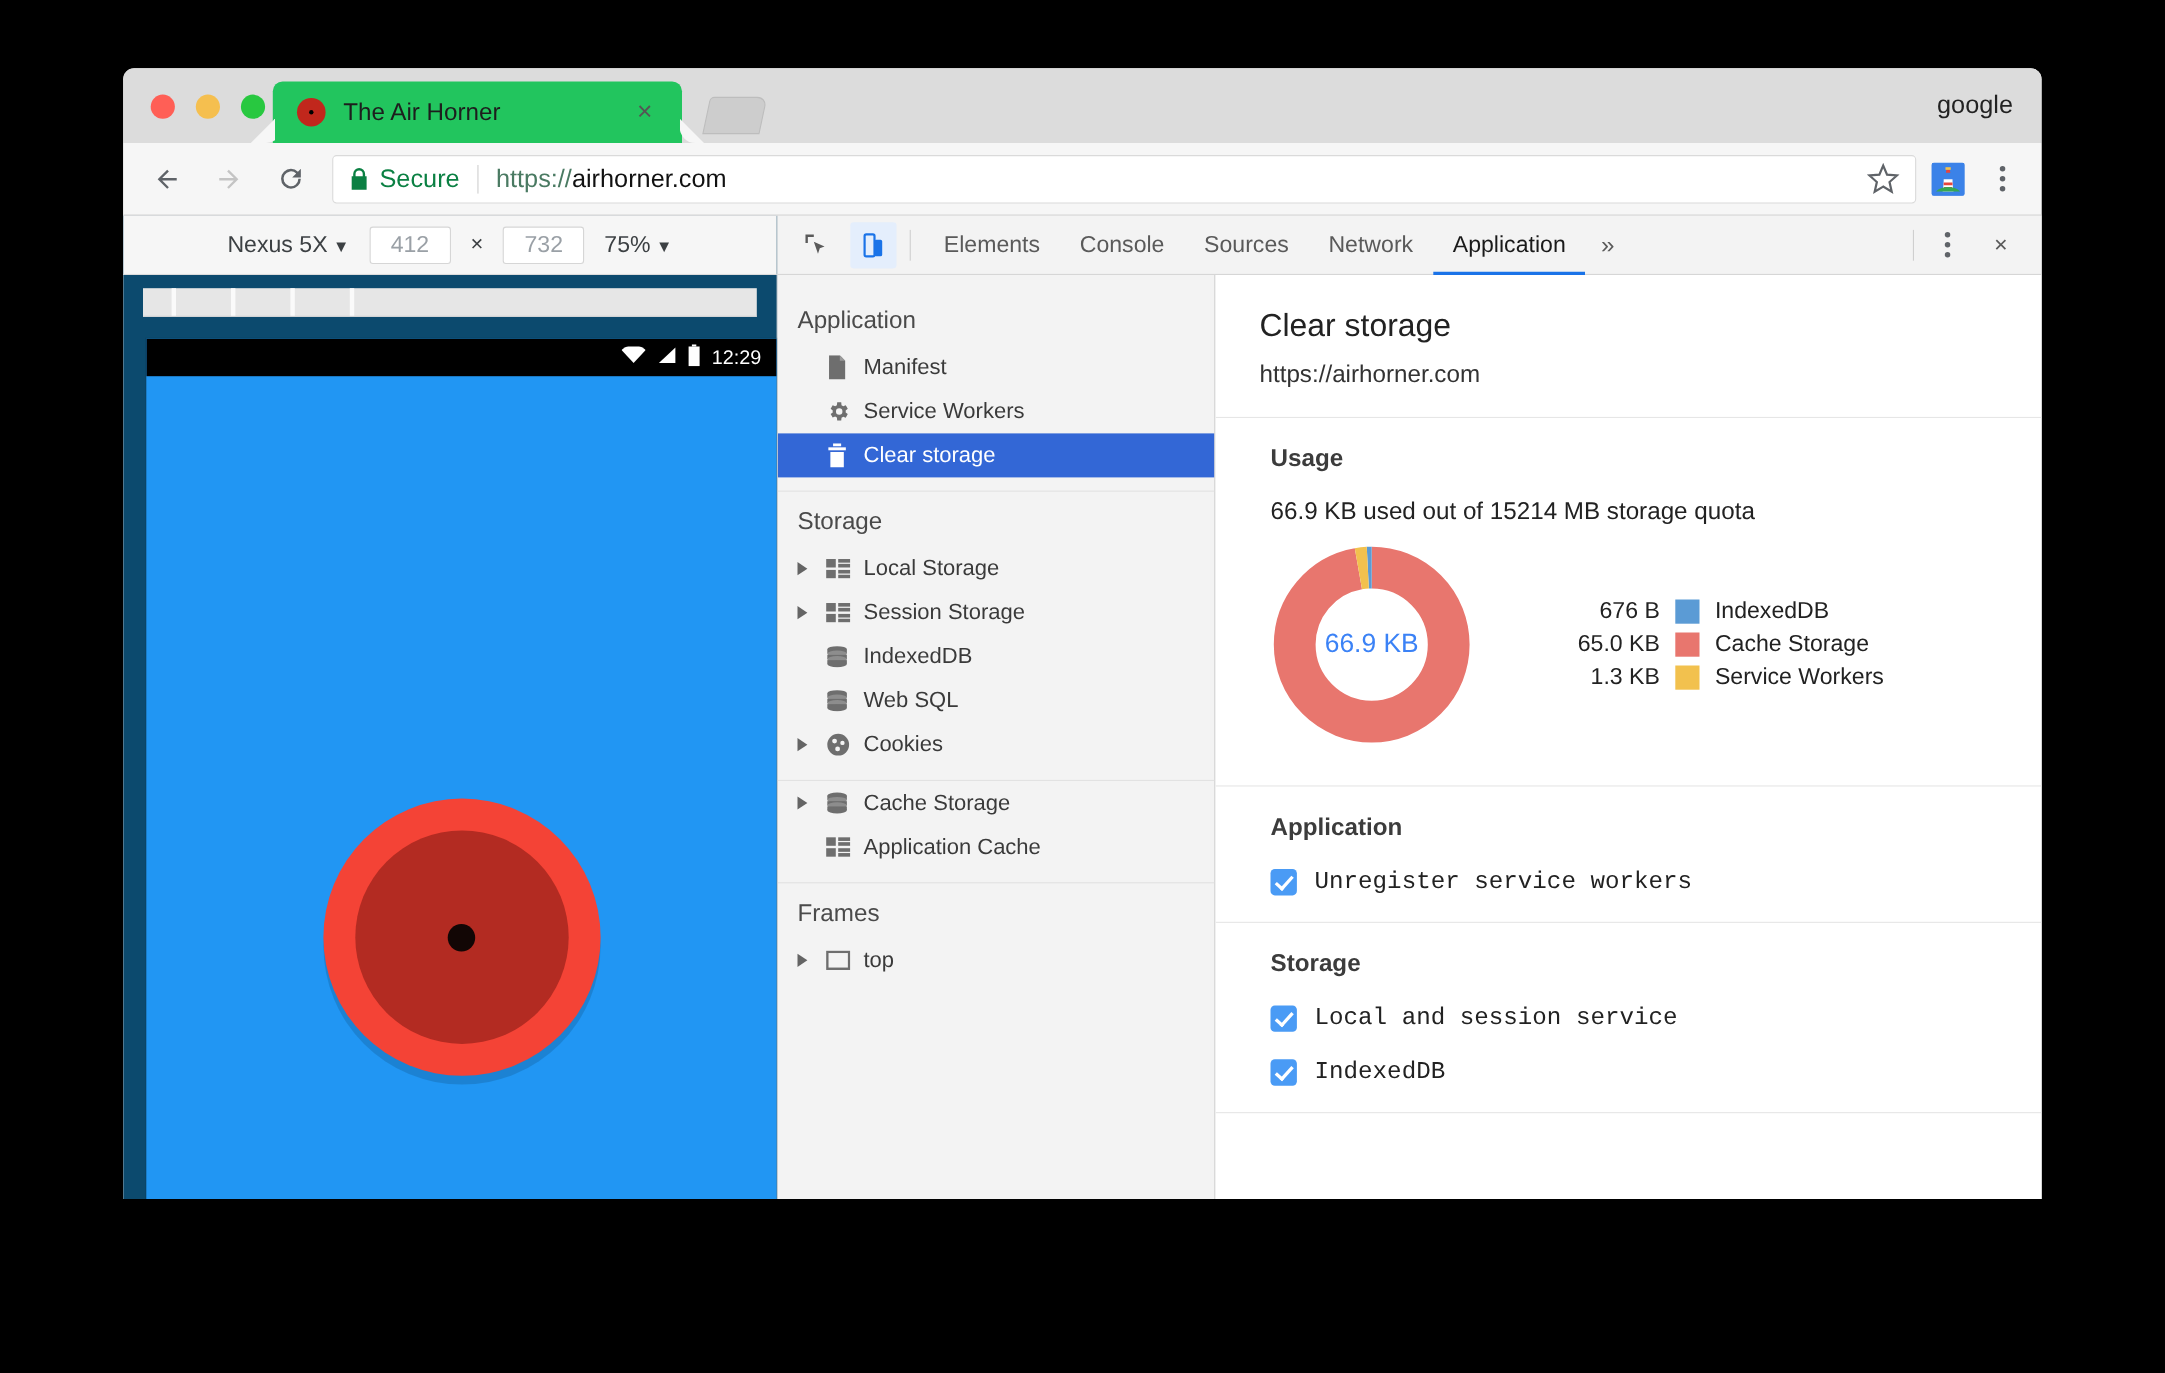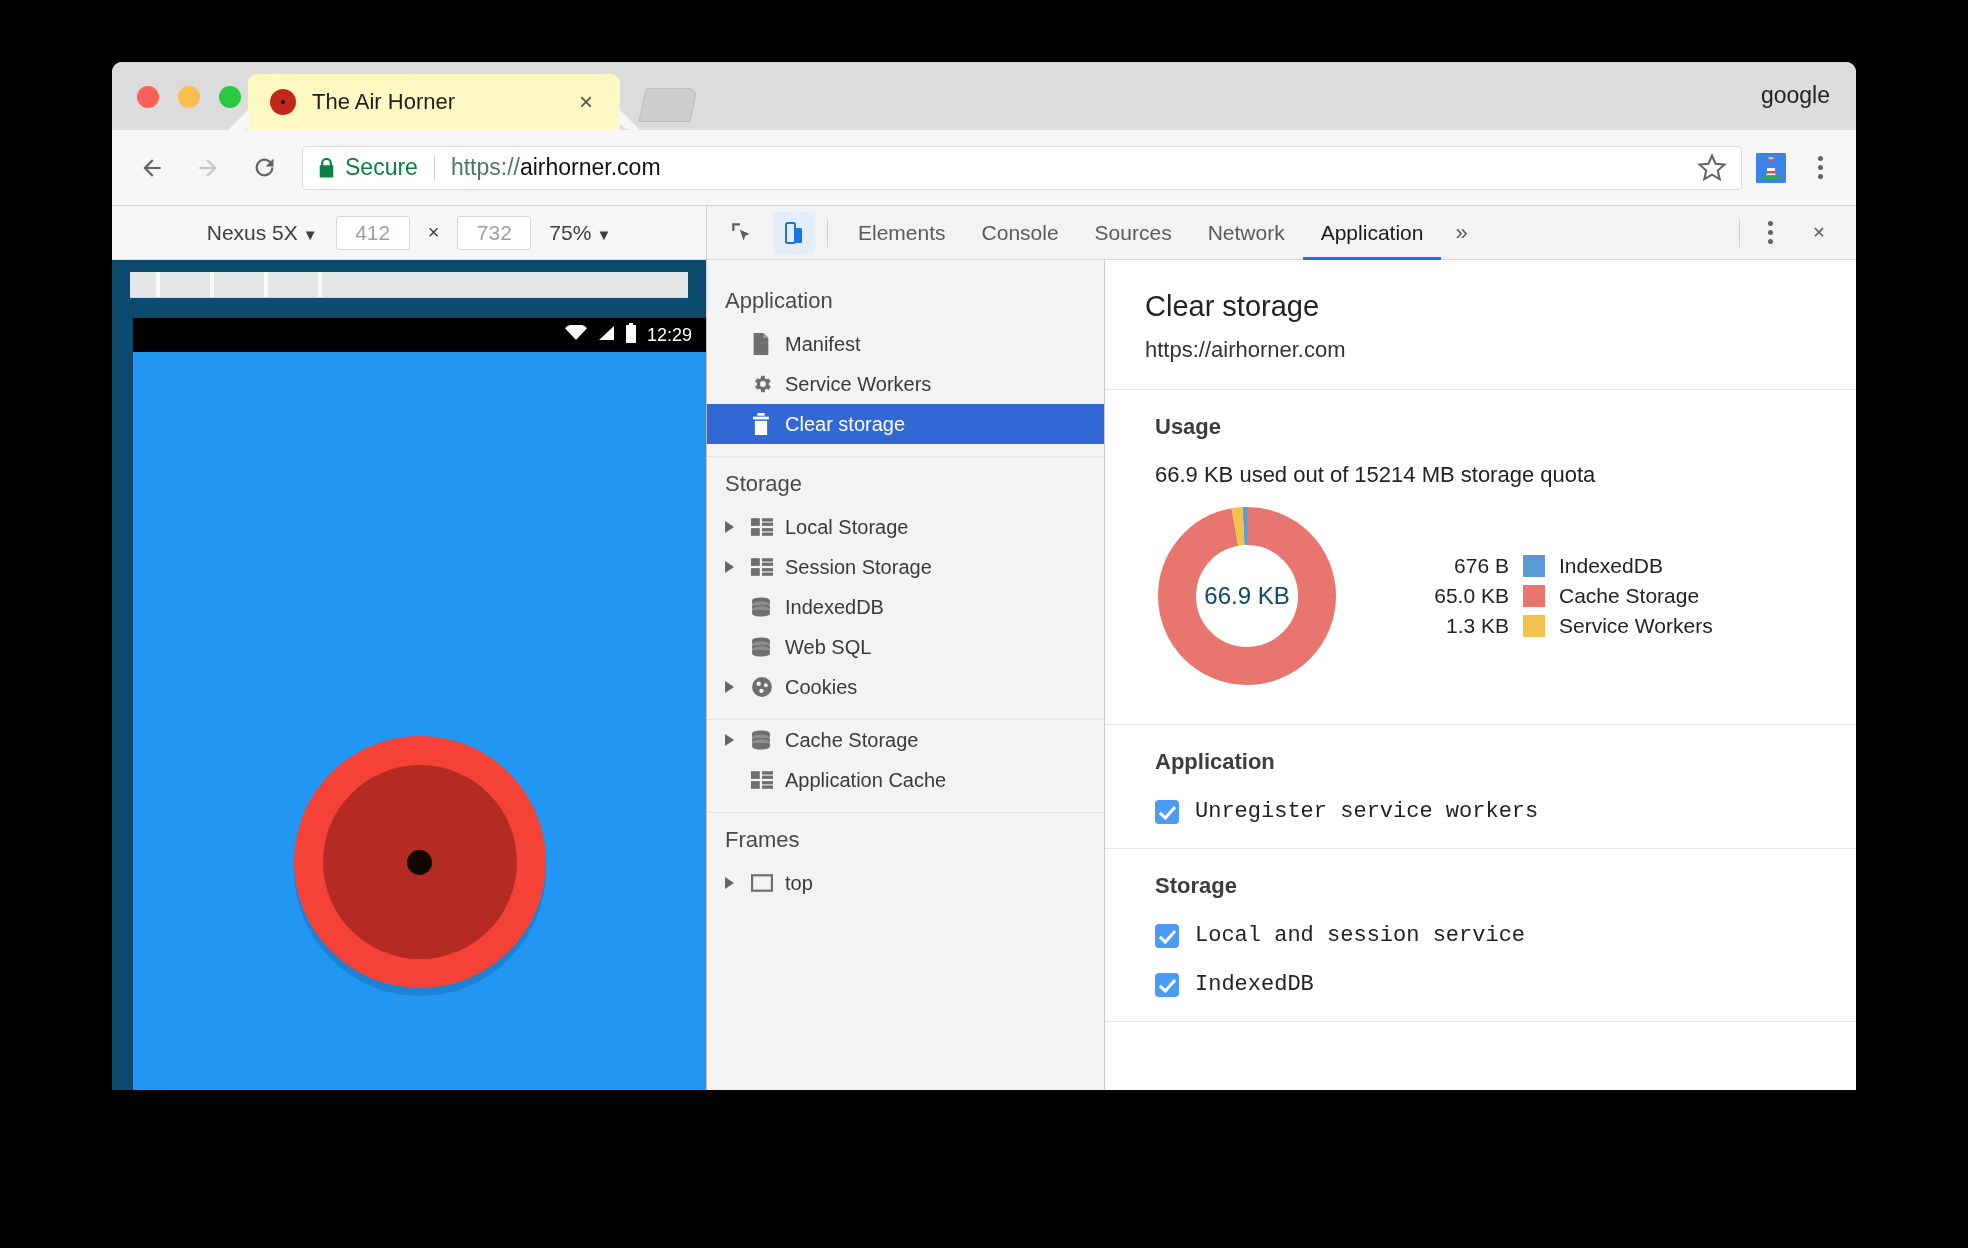--- a/index.html
+++ b/index.html
@@ -31,21 +31,21 @@
   #traffic { position: absolute; left: 25px; top: 24px; display: flex; gap: 19px; }
   .light { width: 22px; height: 22px; border-radius: 50%; }
   .light.red { background: #ff5f56; }
   .light.yellow { background: #f5bf4f; }
   .light.green { background: #28c840; }
 
   #tab-active {
     position: absolute;
     left: 136px; top: 12px;
     width: 372px; height: 56px;
-    background: #fef9c3;
+    background: #22c55e;
     border-radius: 9px 9px 0 0;
     display: flex; align-items: center;
   }
   #tab-active::before, #tab-active::after {
     content: ""; position: absolute; bottom: 0;
     width: 22px; height: 22px; background: #f6f6f6;
   }
   #tab-active::before { left: -20px; border-bottom-right-radius: 14px;
     box-shadow: 6px 0 0 0 #f6f6f6; clip-path: polygon(0 100%, 100% 0, 100% 100%); }
   #tab-active::after { right: -20px; border-bottom-left-radius: 14px;
@@ -76,21 +76,21 @@
     transform: skewX(-12deg);
   }
   #profile-name {
     position: absolute; right: 26px; top: 20px;
     font-size: 23px; color: #222;
   }
 
   
   #omnirow {
     position: relative;
-    height: 76px;
+    height: 66px;
     background: #f6f6f6;
     border-bottom: 1px solid #d3d3d3;
     display: flex; align-items: center;
   }
   .navbtn {
     width: 44px; height: 44px; margin-left: 12px;
     display: flex; align-items: center; justify-content: center;
     color: #5f6368; cursor: pointer; flex: none;
   }
   .navbtn:first-child { margin-left: 18px; }
@@ -265,21 +265,21 @@
   .panel-sec { border-bottom: 1px solid #e6e6e6; padding: 24px 0; }
   #cs-title { font-size: 29px; color: #222; padding: 6px 0 0 40px; }
   #cs-origin { font-size: 22px; color: #333; padding: 14px 0 2px 40px; }
   .sec-h { font-size: 22px; font-weight: bold; color: #3c3c3c; padding-left: 50px; }
   #usage-line { font-size: 22px; color: #222; padding: 22px 0 0 50px; }
   #chartrow { display: flex; align-items: center; padding: 14px 0 10px 48px; }
   #donut-wrap { position: relative; width: 188px; height: 188px; flex: none; }
   #donut-center {
     position: absolute; inset: 0;
     display: flex; align-items: center; justify-content: center;
-    font-size: 24px; color: #0c4a6e;
+    font-size: 24px; color: #3b82f6;
   }
   #legend { margin-left: 64px; }
   .leg-row { display: flex; align-items: center; height: 30px; font-size: 21px; color: #222; }
   .leg-val { width: 104px; text-align: right; }
   .leg-sw { width: 22px; height: 22px; margin: 0 14px; flex: none; }
   .chk-row {
     display: flex; align-items: center;
     font-size: 22px; color: #222;
     padding-left: 50px; margin-top: 24px; font-family: Liberation Mono, monospace;
   }

